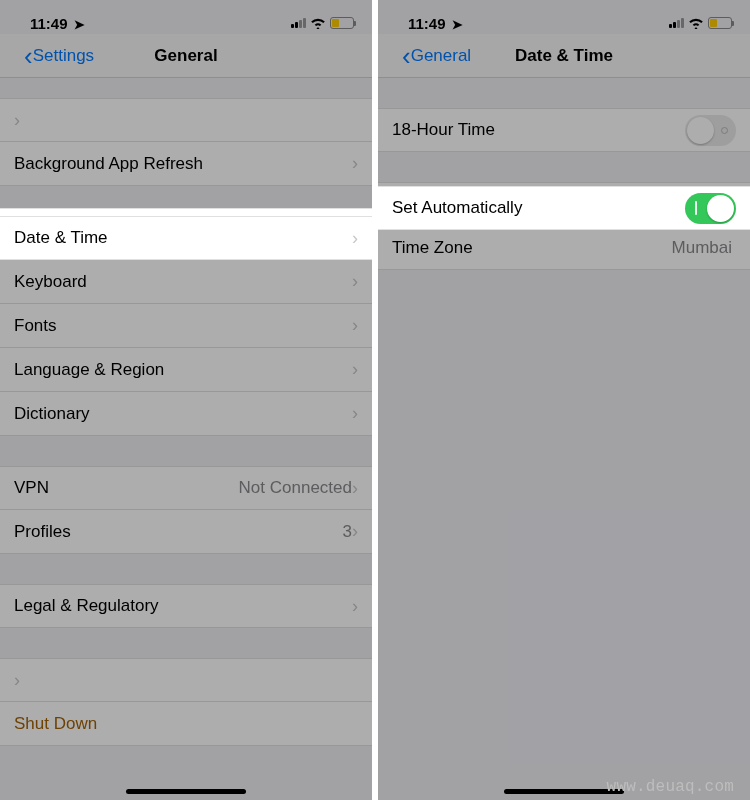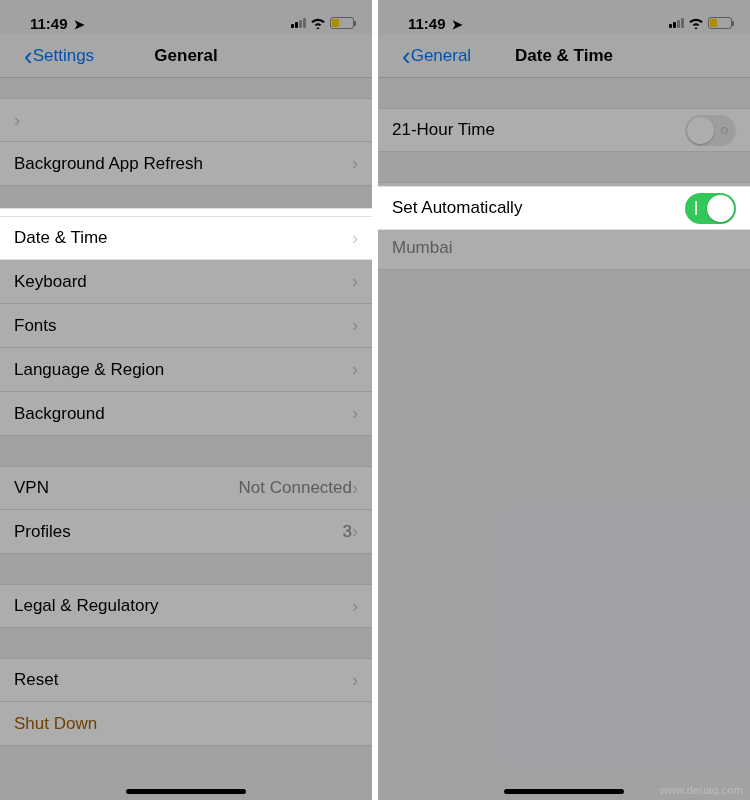--- a/index.html
+++ b/index.html
@@ -127,25 +127,25 @@
     position:absolute; left:10px; top:8px; width:2px; height:14px; background:rgba(255,255,255,0.9); border-radius:1px;
   }
   
   .home-ind {
     position:absolute; bottom:6px; left:50%; transform:translateX(-50%);
     width:120px; height:5px; background:#000; border-radius:3px;
   }
   
   .watermark {
     position:absolute;
-    right:7px;
+    right:16px;
     bottom:4px;
-    font-size:11px;
+    font-size:16px;
     color:#bdbdbd;
-    font-family: Liberation Sans, sans-serif;
+    font-family: Liberation Mono, monospace;
     letter-spacing: 0.2px;
   }
 </style>
 </head>
 <body>
 
 <div class="panes">
 
   <div class="phone">
     <div class="statusbar">
@@ -200,21 +200,21 @@
       </div>
       <div class="row">
         <span class="label">Fonts</span>
         <span class="chevron">›</span>
       </div>
       <div class="row">
         <span class="label">Language &amp; Region</span>
         <span class="chevron">›</span>
       </div>
       <div class="row">
-        <span class="label">Background</span>
+        <span class="label">Dictionary</span>
         <span class="chevron">›</span>
       </div>
 
       <div class="group-gap"></div>
       <div class="row first-in-group">
         <span class="label">VPN</span>
         <span class="value">Not Connected</span>
         <span class="chevron">›</span>
       </div>
       <div class="row">
@@ -224,21 +224,20 @@
       </div>
 
       <div class="group-gap"></div>
       <div class="row first-in-group">
         <span class="label">Legal &amp; Regulatory</span>
         <span class="chevron">›</span>
       </div>
 
       <div class="group-gap"></div>
       <div class="row first-in-group">
-        <span class="label">Reset</span>
         <span class="chevron">›</span>
       </div>
       <div class="row link-row">
         <span class="label">Shut Down</span>
       </div>
       <div class="group-gap"></div>
     </div>
 
     <div class="home-ind"></div>
     <div class="dim-overlay"></div>
@@ -277,36 +276,37 @@
       <div class="back-btn">
         <span class="chev">‹</span>
         <span>General</span>
       </div>
       <div class="nav-title">Date &amp; Time</div>
     </div>
 
     <div class="list">
       <div class="group-gap"></div>
       <div class="row first-in-group">
-        <span class="label">21-Hour Time</span>
+        <span class="label">18-Hour Time</span>
         <span class="toggle off">
             <span class="knob"></span>
             <span class="dot"></span>
           </span>
       </div>
 
       <div class="group-gap"></div>
       <div class="row first-in-group">
         <span class="label">Set Automatically</span>
         <span class="toggle on">
             <span class="tick"></span>
             <span class="knob"></span>
           </span>
       </div>
       <div class="row">
+        <span class="label">Time Zone</span>
         <span class="value" style="margin-right:4px;">Mumbai</span>
       </div>
     </div>
 
     <div class="home-ind"></div>
     <div class="dim-overlay"></div>
 
     <div style="position:absolute; left:0; right:0; top:186px; height:44px; background:#fff; display:flex; align-items:center; padding:0 14px; border-top:1px solid rgba(0,0,0,0.12); border-bottom:1px solid rgba(0,0,0,0.12);">
       <span class="label" style="flex:1; font-size:17px;">Set Automatically</span>
       <span class="toggle on">

